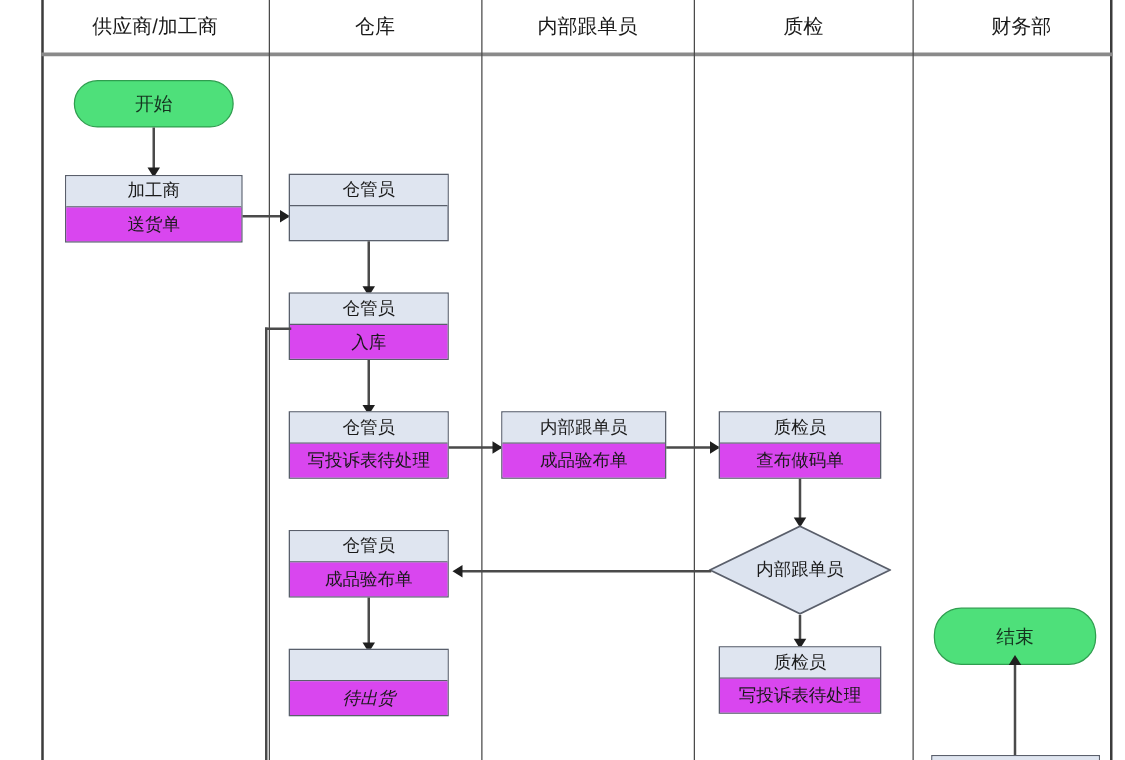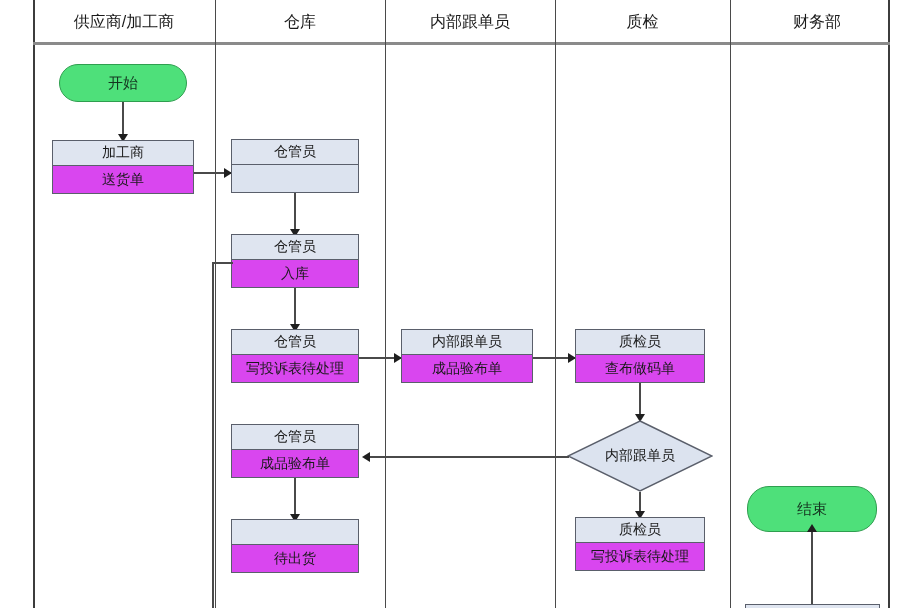--- a/index.html
+++ b/index.html
@@ -238,21 +238,21 @@
   </div>
 
   <div class="node process" style="left:231px; top:424px; width:128px; height:54px;">
     <div class="ph">仓管员</div>
     <div class="pb">成品验布单</div>
   </div>
 
   <div class="conn v" style="left:294px; top:478px; height:39px;"></div>
   <div class="arrow down" style="left:290px; top:514px;"></div>
 
-  <div class="node process" style="left:231px; top:519px; width:128px; height:54px;">
+  <div class="node process" style="left:231px; top:519px; width:128px; height:54px;font-style:italic;">
     <div class="ph"></div>
     <div class="pb">待出货</div>
   </div>
 
   <div class="node terminator" style="left:747px; top:486px; width:130px; height:46px;">
     <span>结束</span>
   </div>
 
   <div class="conn v" style="left:811px; top:530px; height:78px;"></div>
   <div class="arrow up" style="left:807px; top:524px;"></div>

